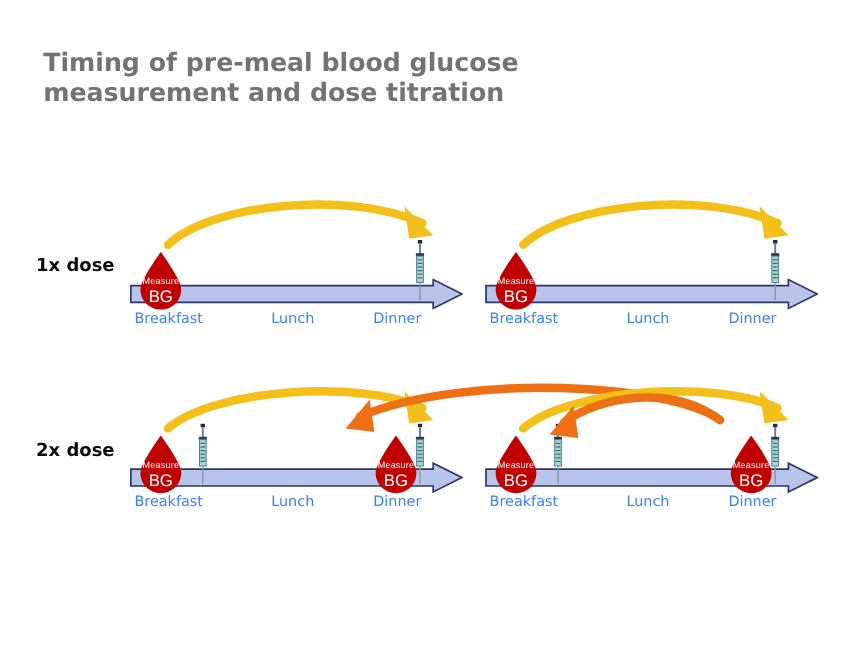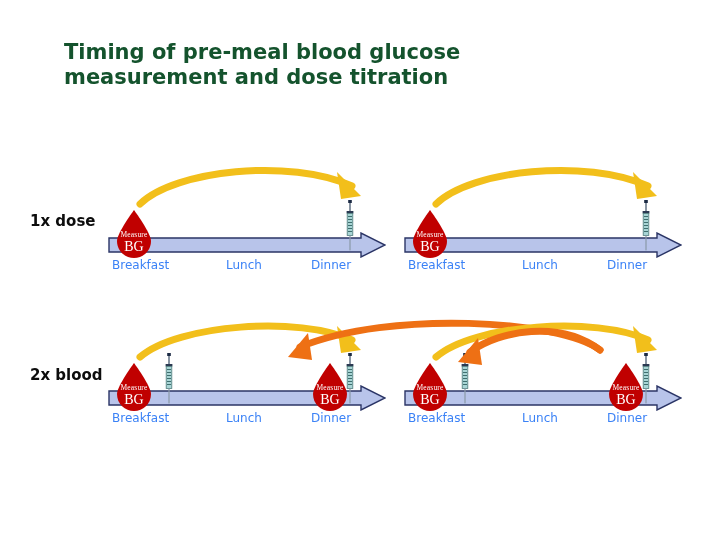--- a/index.html
+++ b/index.html
@@ -26,24 +26,23 @@
   
   #title {
     position: absolute;
     left: 36px;
     top: 40px;
     width: 620px;
     font-family: "DejaVu Sans", "Liberation Sans", sans-serif;
     font-size: 21px;
     font-weight: bold;
     line-height: 25px;
-    color: #14532d;
+    color: #737373;
     letter-spacing: 0px;
     white-space: pre-line;
-    margin-left: 28px;
   }
 
   
   .row-label {
     position: absolute;
     font-family: "DejaVu Sans", "Liberation Sans", sans-serif;
     font-size: 15px;
     font-weight: bold;
     color: #0d0d0d;
     white-space: nowrap;
@@ -80,21 +79,21 @@
     width: 44px;
     height: 52px;
   }
   .drop svg { display: block; }
   .drop-text {
     position: absolute;
     left: 0;
     width: 44px;
     text-align: center;
     color: #ffffff;
-    font-family: Liberation Serif, serif;
+    font-family: Liberation Sans, sans-serif;
     pointer-events: none;
   }
   .drop-measure {
     top: 22px;
     font-size: 7.5px;
     letter-spacing: 0.2px;
   }
   .drop-bg {
     top: 31px;
     font-size: 14px;
@@ -190,21 +189,21 @@
       <rect x="4.0" y="16" width="4.0" height="1" fill="#3f6e6e"></rect>
       <rect x="4.0" y="19" width="4.0" height="1" fill="#3f6e6e"></rect>
       <rect x="4.0" y="22" width="4.0" height="1" fill="#3f6e6e"></rect>
       <rect x="4.0" y="25" width="4.0" height="1" fill="#3f6e6e"></rect>
       <rect x="4.0" y="28" width="4.0" height="1" fill="#3f6e6e"></rect>
       <rect x="4.0" y="31" width="4.0" height="1" fill="#3f6e6e"></rect>
       <rect x="5.4" y="35.4" width="1.2" height="15" fill="#8a99a8"></rect>
     </svg>
   </div>
 
-  <div class="row-label" id="label-2x">2x blood</div>
+  <div class="row-label" id="label-2x">2x dose</div>
 
   <div class="timeline-group" id="tl-2x-left" style="left:108px; top:385px; width:278px;">
 
     <svg class="timeline-arrow" viewBox="0 0 278 26" preserveAspectRatio="none">
       <polygon points="1,6 253,6 253,1 277,13 253,25 253,20 1,20" fill="#b8c4ea" stroke="#2b3566" stroke-width="1.4" stroke-linejoin="miter"></polygon>
     </svg>
 
     <div class="meal-label" style="left:4px;">Breakfast</div>
     <div class="meal-label" style="left:118px;">Lunch</div>
     <div class="meal-label" style="left:203px;">Dinner</div>

